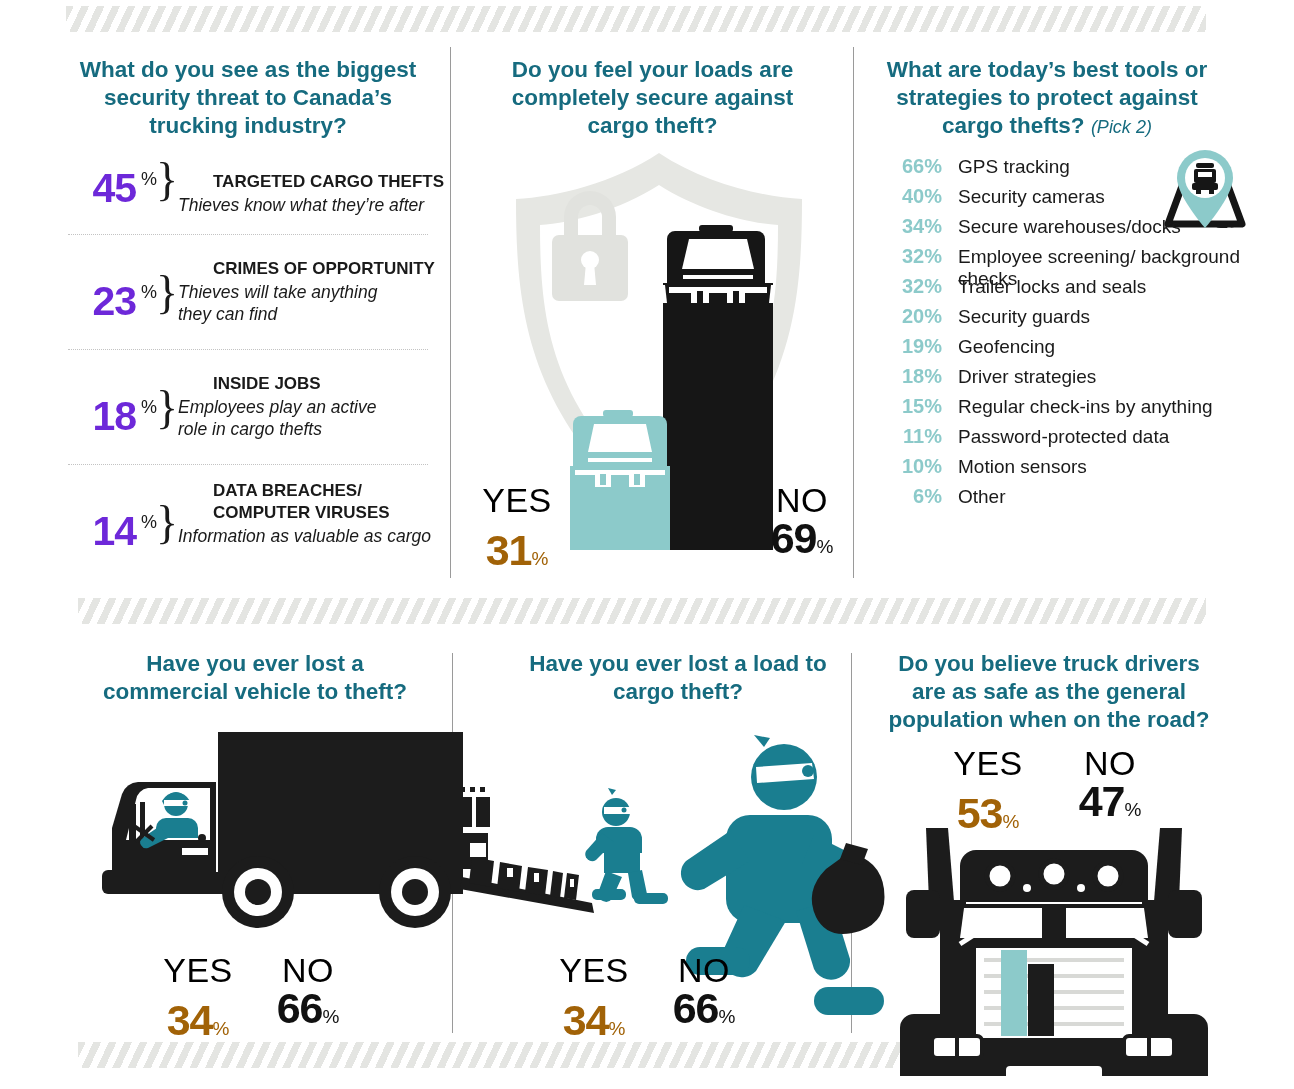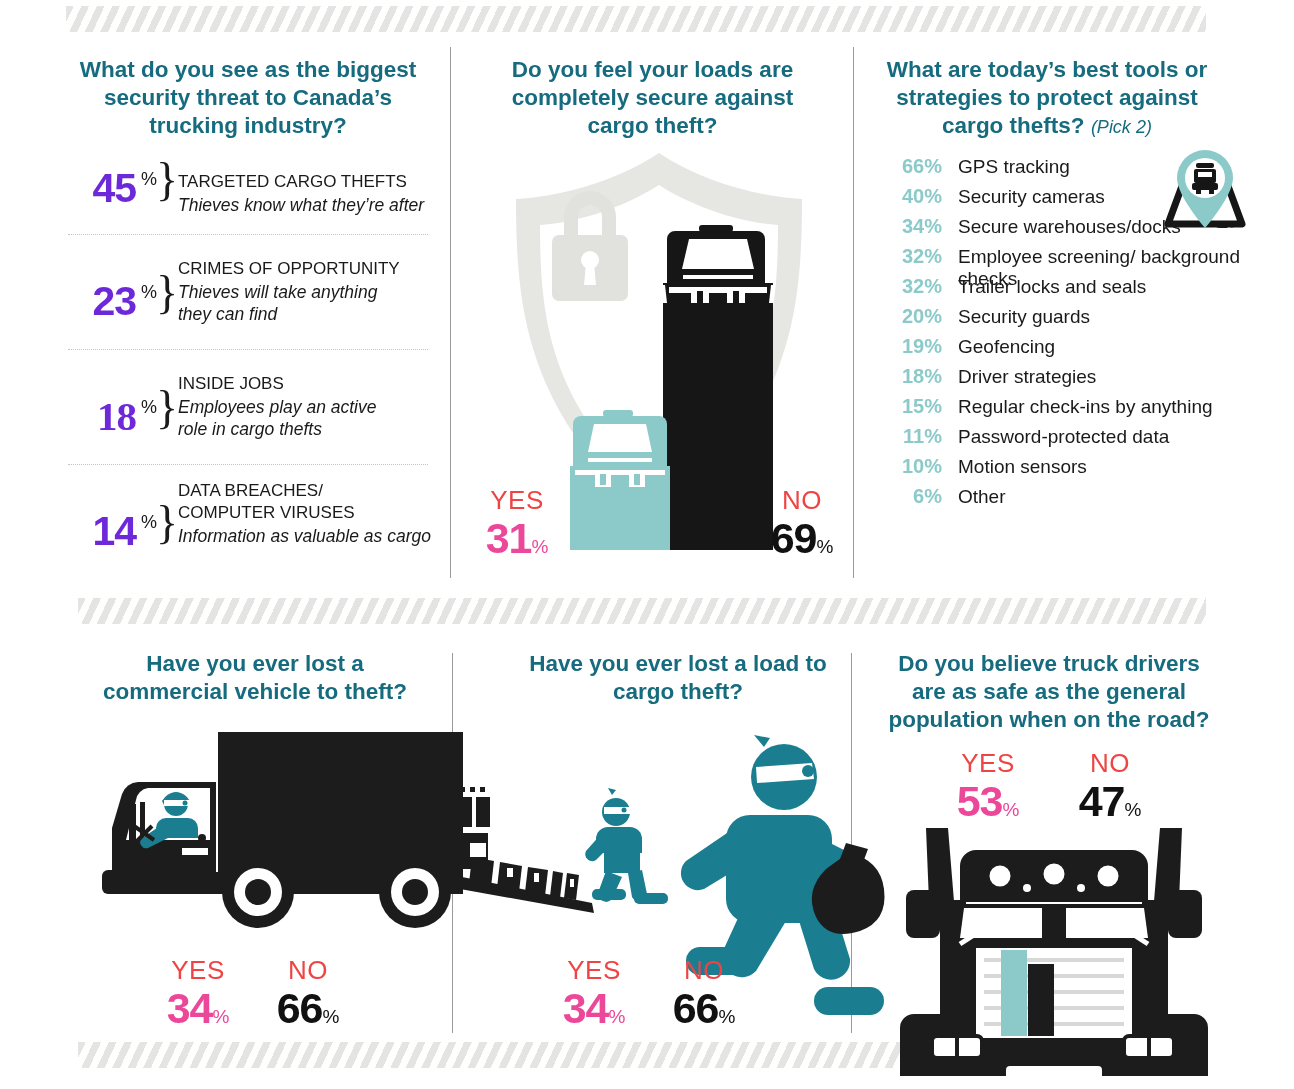--- a/index.html
+++ b/index.html
@@ -75,24 +75,25 @@
     position: absolute;
     color: #1a1a1a;
     font-size: 46px;
     font-weight: 300;
     line-height: 46px;
     font-family: "Liberation Serif", serif;
   }
   .threat-label {
     position: absolute;
     color: #1a1a1a;
-    font-weight: normal;
+    font-weight: bold;
     font-size: 17px;
     line-height: 21px;
     letter-spacing: 0px;
+    margin-left: 35px;
   }
   .threat-sub {
     position: absolute;
     color: #1a1a1a;
     font-style: italic;
     font-size: 17.5px;
     line-height: 22px;
   }
 
   
@@ -119,37 +120,37 @@
     color: #1a1a1a;
     font-size: 16px;
     font-style: italic;
     padding-left: 74px;
     height: 26px;
   }
 
   
   .ans { position: absolute; text-align: center; }
   .ans-word {
-    color: #ef4444;
-    font-size: 26px;
+    color: #000000;
+    font-size: 34px;
     line-height: 30px;
     letter-spacing: 0.5px;
   }
   .ans-num {
     font-weight: bold;
     font-size: 43px;
     line-height: 46px;
     letter-spacing: -1px;
   }
   .ans-num .sym {
     font-weight: normal;
     font-size: 19px;
     letter-spacing: 0;
   }
-  .ans-yes .ans-num { color: #ec4899; }
+  .ans-yes .ans-num { color: #a16207; margin-top: 12px; }
   .ans-no  .ans-num { color: #111111; }
 
   svg { display: block; }
   .art { position: absolute; }
 </style>
 </head>
 <body>
 
 <div class="hatch" id="hatch-top"></div>
 <div class="hatch" id="hatch-mid"></div>
@@ -169,21 +170,21 @@
 <div class="threat-sub" style="left:178px; top:194px; width:250px;">Thieves know what they’re after</div>
 <div class="hdots" style="left:68px; top:234px; width:360px;"></div>
 
 <div class="threat-pct" style="left:70px;  top:281px;">23</div>
 <div class="threat-pctsym" style="left:141px; top:282px;">%</div>
 <div class="brace" style="left:156px; top:270px;">}</div>
 <div class="threat-label" style="left:178px; top:258px; width:250px;">CRIMES OF OPPORTUNITY</div>
 <div class="threat-sub" style="left:178px; top:281px; width:210px;">Thieves will take anything they can find</div>
 <div class="hdots" style="left:68px; top:349px; width:360px;"></div>
 
-<div class="threat-pct" style="left:70px;  top:396px;font-family:Liberation Serif, serif;">18</div>
+<div class="threat-pct" style="left:70px;  top:396px;">18</div>
 <div class="threat-pctsym" style="left:141px; top:397px;">%</div>
 <div class="brace" style="left:156px; top:385px;">}</div>
 <div class="threat-label" style="left:178px; top:373px; width:250px;">INSIDE JOBS</div>
 <div class="threat-sub" style="left:178px; top:396px; width:210px;">Employees play an active role in cargo thefts</div>
 <div class="hdots" style="left:68px; top:464px; width:360px;"></div>
 
 <div class="threat-pct" style="left:70px;  top:511px;">14</div>
 <div class="threat-pctsym" style="left:141px; top:512px;">%</div>
 <div class="brace" style="left:156px; top:500px;">}</div>
 <div class="threat-label" style="left:178px; top:480px; width:250px;">DATA BREACHES/</div>

